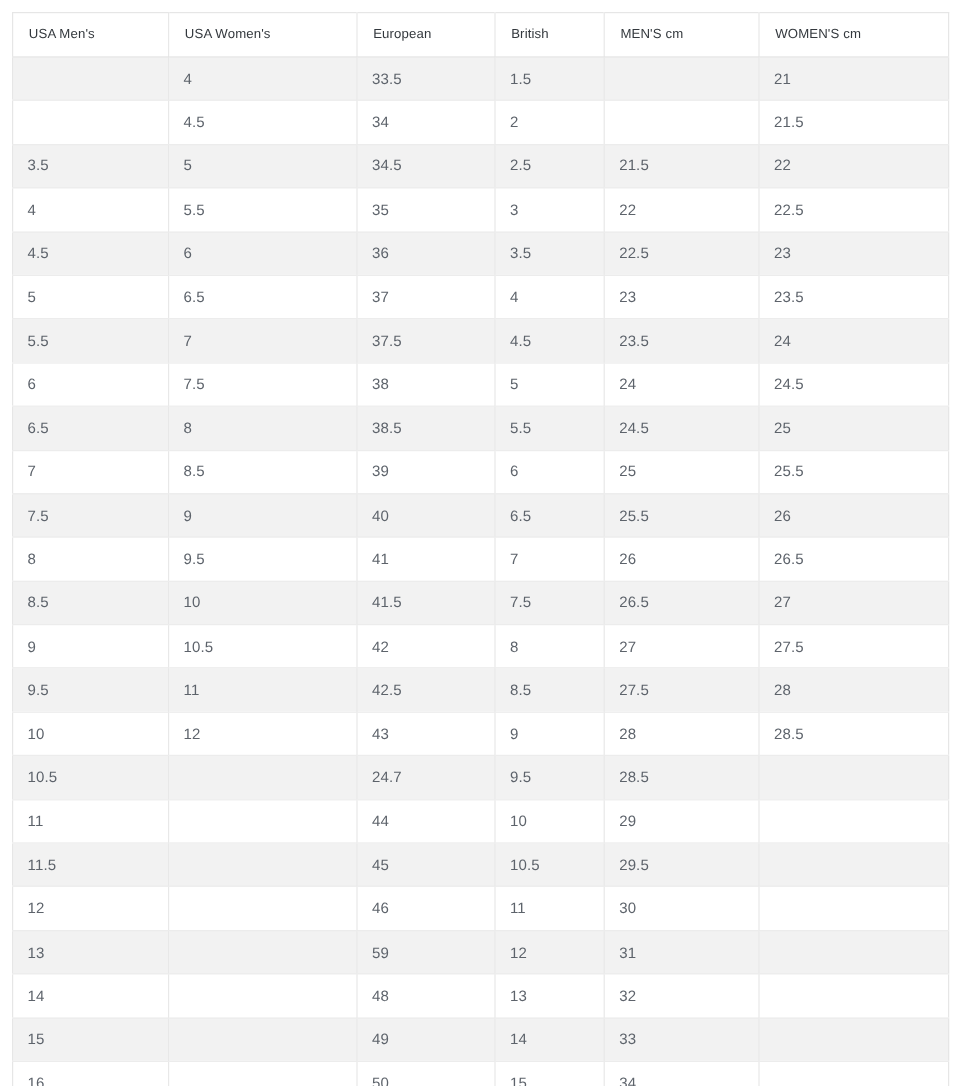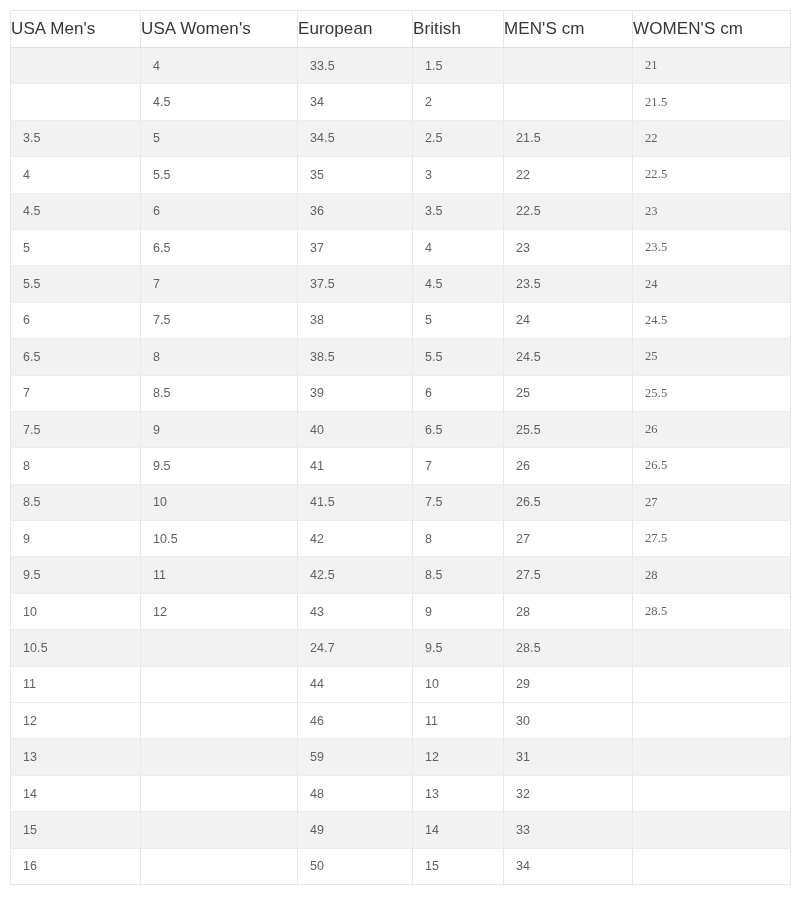--- a/index.html
+++ b/index.html
@@ -31,25 +31,25 @@
 
   table.size-table col.c0 { width: 130px; }
   table.size-table col.c1 { width: 157px; }
   table.size-table col.c2 { width: 115px; }
   table.size-table col.c3 { width: 91px; }
   table.size-table col.c4 { width: 129px; }
   table.size-table col.c5 { width: 158px; }
 
   table.size-table th {
     height: 36px;
-    padding: 0 0 0 0;
+    padding: 0 0 0 13px;
     text-align: left;
     vertical-align: middle;
     font-weight: normal;
-    font-size: 17px;
+    font-size: 11px;
     color: #33383d;
     background: #ffffff;
     border-right: 1px solid #e8e8e8;
     border-bottom: 1px solid #e2e2e2;
     white-space: nowrap;
     letter-spacing: 0.1px;
   }
   table.size-table th:last-child { border-right: none; margin-top: 20px; }
 
   table.size-table td {
@@ -57,21 +57,21 @@
     padding: 0 0 0 12px;
     text-align: left;
     vertical-align: middle;
     font-size: 12.5px;
     color: #5d636b;
     border-right: 1px solid #e8e8e8;
     border-bottom: 1px solid #ececec;
     white-space: nowrap;
     letter-spacing: 0.1px;
   }
-  table.size-table td:last-child { border-right: none; font-family: Liberation Serif, serif; }
+  table.size-table td:last-child { border-right: none; }
 
   table.size-table tbody tr.odd td { background: #f2f2f2; }
   table.size-table tbody tr.even td { background: #ffffff; }
   table.size-table tbody tr:last-child td { border-bottom: none; }
 </style>
 </head>
 <body>
 
 <div id="size-chart-wrap">
   <table class="size-table">
@@ -231,20 +231,28 @@
           <td></td>
         </tr>
         <tr class="even">
           <td>11</td>
           <td></td>
           <td>44</td>
           <td>10</td>
           <td>29</td>
           <td></td>
         </tr>
+        <tr class="odd">
+          <td>11.5</td>
+          <td></td>
+          <td>45</td>
+          <td>10.5</td>
+          <td>29.5</td>
+          <td></td>
+        </tr>
         <tr class="even">
           <td>12</td>
           <td></td>
           <td>46</td>
           <td>11</td>
           <td>30</td>
           <td></td>
         </tr>
         <tr class="odd">
           <td>13</td>

